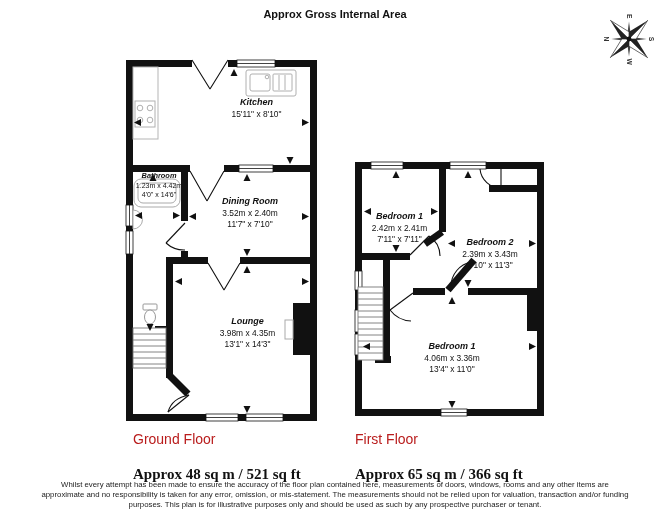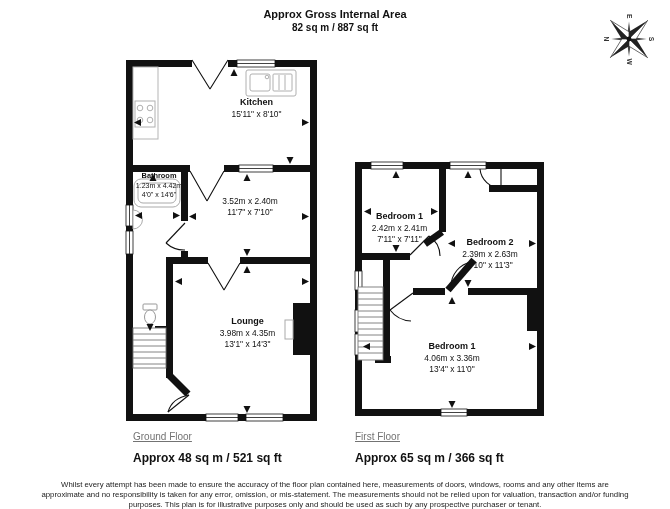--- a/index.html
+++ b/index.html
@@ -6,39 +6,38 @@
   body{
     width:670px;height:509px;position:relative;background:#ffffff;
     font-family:"Liberation Sans","DejaVu Sans",sans-serif;color:#111;
     overflow:hidden;
   }
   .hdr{position:absolute;left:0;top:8px;width:670px;text-align:center;}
   .hdr .t1{font-size:11px;font-weight:bold;}
   .hdr .t2{font-size:10px;font-weight:bold;margin-top:2px;}
   .plan{position:absolute;}
   .room-label{position:absolute;text-align:center;line-height:1.3;}
-  .room-label .rname{font-weight:bold;font-size:9px;display:block;white-space:nowrap;}
+  .room-label .rname{font-weight:bold;font-size:9px;display:block;white-space:nowrap;font-style:italic;}
   .room-label .rdim{font-size:8.4px;display:block;white-space:nowrap;}
   .room-label.small .rname{font-size:7.4px;}
   .room-label.small .rdim{font-size:7px;}
   .caption{position:absolute;}
-  .caption .c1{font-size:10px;color:#737373;display:block;text-decoration:underline;}
-  .caption .c2{font-size:12px;font-weight:bold;display:block;margin-top:9px;}
+  .caption .c1{font-size:14px;color:#b91c1c;display:block;}
+  .caption .c2{font-size:15px;font-weight:bold;display:block;margin-top:19px;font-family:Liberation Serif, serif;}
   .disclaimer{
     position:absolute;left:40px;top:480px;width:590px;text-align:center;
     font-size:7.8px;line-height:1.3;color:#222;
   }
   svg{display:block;}
 </style>
 </head>
 <body>
 
 <div class="hdr">
   <div class="t1">Approx Gross Internal Area</div>
-  <div class="t2">82 sq m / 887 sq ft</div>
 </div>
 
 <div style="position:absolute;left:598px;top:8px;">
   <svg width="62" height="62" viewBox="0 0 60 60">
 
     <polygon points="30,13 32,28 30,30 28,28" fill="#444"></polygon>
     <polygon points="30,47 32,32 30,30 28,32" fill="#444"></polygon>
     <polygon points="13,30 28,28 30,30 28,32" fill="#444"></polygon>
     <polygon points="47,30 32,28 30,30 32,32" fill="#444"></polygon>
 
@@ -249,37 +248,38 @@
 <div class="room-label" style="left:189px;top:97px;width:135px;">
   <span class="rname">Kitchen</span>
   <span class="rdim">15'11" x 8'10"</span>
 </div>
 <div class="room-label small" style="left:126px;top:171px;width:66px;">
   <span class="rname">Bathroom</span>
   <span class="rdim">1.23m x 4.42m</span>
   <span class="rdim">4'0" x 14'6"</span>
 </div>
 <div class="room-label" style="left:190px;top:196px;width:120px;">
+  <span class="rname">Dining Room</span>
   <span class="rdim">3.52m x 2.40m</span>
   <span class="rdim">11'7" x 7'10"</span>
 </div>
 <div class="room-label" style="left:185px;top:316px;width:125px;">
   <span class="rname">Lounge</span>
   <span class="rdim">3.98m x 4.35m</span>
   <span class="rdim">13'1" x 14'3"</span>
 </div>
 
 <div class="room-label" style="left:352px;top:211px;width:95px;">
   <span class="rname">Bedroom 1</span>
   <span class="rdim">2.42m x 2.41m</span>
   <span class="rdim">7'11" x 7'11"</span>
 </div>
 <div class="room-label" style="left:430px;top:237px;width:120px;">
   <span class="rname">Bedroom 2</span>
-  <span class="rdim">2.39m x 2.63m</span>
+  <span class="rdim">2.39m x 3.43m</span>
   <span class="rdim">7'10" x 11'3"</span>
 </div>
 <div class="room-label" style="left:392px;top:341px;width:120px;">
   <span class="rname">Bedroom 1</span>
   <span class="rdim">4.06m x 3.36m</span>
   <span class="rdim">13'4" x 11'0"</span>
 </div>
 
 <div class="caption" style="left:133px;top:431px;">
   <span class="c1">Ground Floor</span>

